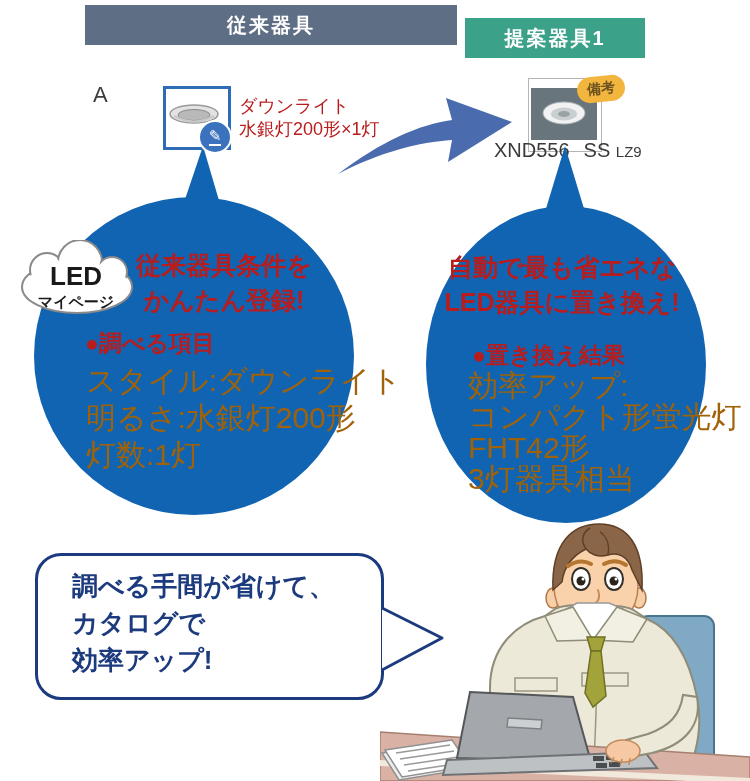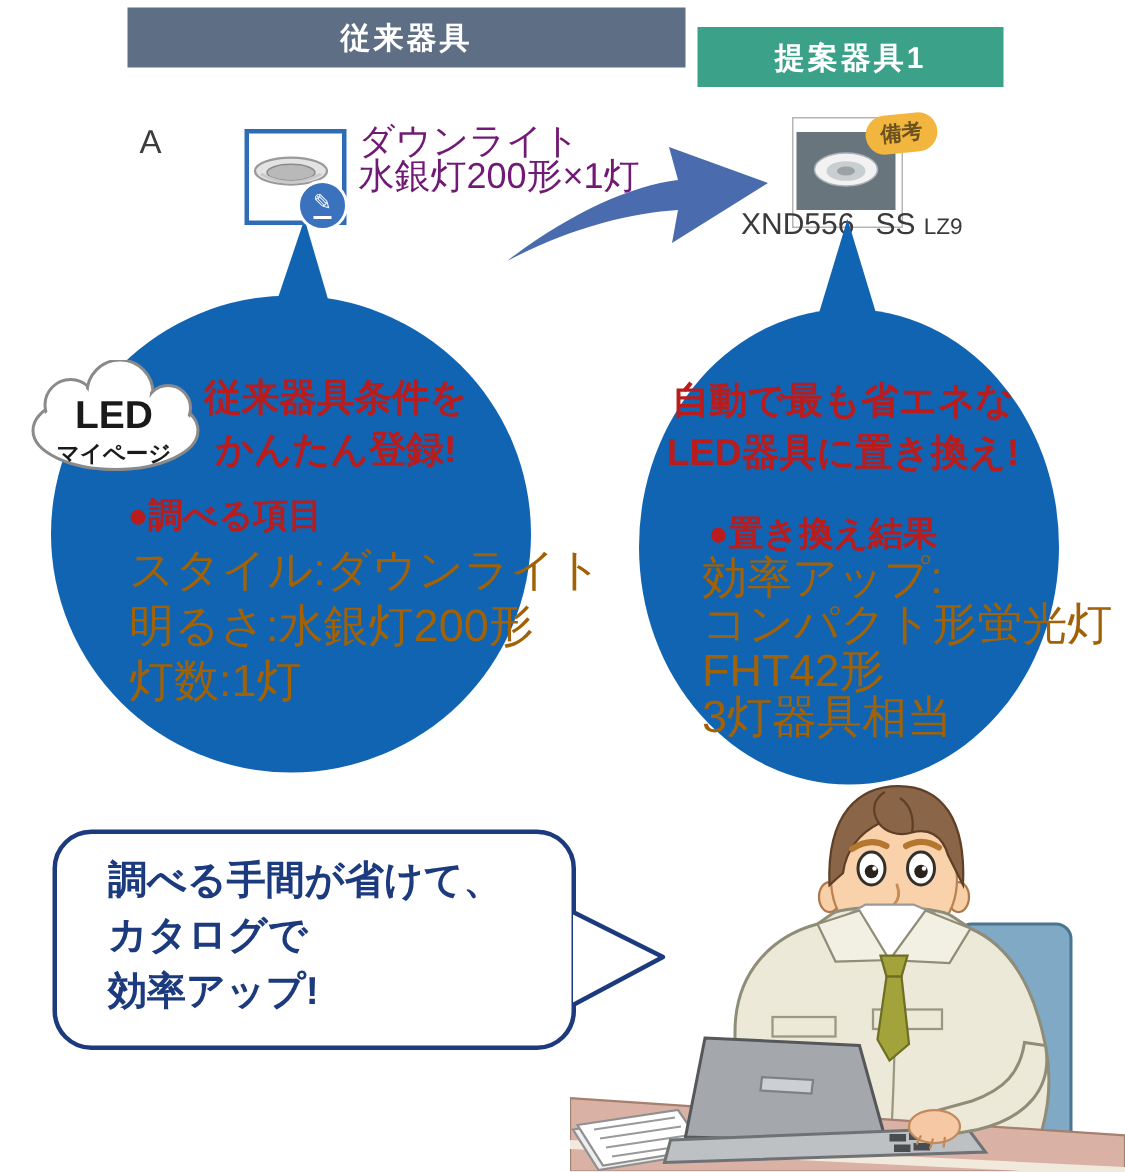--- a/index.html
+++ b/index.html
@@ -3,30 +3,30 @@
 <meta charset="utf-8">
 <style>
   html,body{margin:0;padding:0;background:#ffffff;}
   #canvas{position:relative;width:750px;height:781px;background:#ffffff;overflow:hidden;
           font-family:"Liberation Sans","DejaVu Sans",sans-serif;}
   .abs{position:absolute;}
   
   .hdr{height:40px;display:flex;align-items:center;justify-content:center;
        color:#fff;font-size:20px;font-weight:700;letter-spacing:2px;}
   .hdr-left{left:85px;top:5px;width:372px;background:#5e6e84;}
-  .hdr-right{left:465px;top:18px;width:204px;background:#3ca189;}
+  .hdr-right{left:465px;top:18px;width:180px;background:#3ca189;}
   
   .row-label{left:93px;top:82px;font-size:22px;color:#3c3c3c;}
   .old-icon{left:163px;top:86px;width:62px;height:58px;background:#fff;border:3px solid #2e6cb5;z-index:4;}
   .old-icon svg{display:block;}
   .edit-badge{left:198px;top:120px;width:30px;height:30px;border-radius:50%;
               background:#3a72bd;border:2px solid #fff;z-index:5;display:flex;align-items:center;justify-content:center;
               color:#fff;font-size:15px;line-height:1;flex-direction:column;}
   .edit-badge .bar{width:12px;height:2px;background:#fff;margin-top:1px;}
-  .old-text{left:239px;top:83px;font-size:24px;line-height:23px;color:#701a75;z-index:1;}
+  .old-text{left:239px;top:95px;font-size:18px;line-height:23px;color:#b91c1c;z-index:1;}
   .arrow-svg{left:330px;top:90px;z-index:1;}
   .new-photo{left:528px;top:78px;width:72px;height:72px;background:#fff;border:1px solid #b5b5b5;z-index:1;}
   .remark-badge{left:577px;top:76px;width:48px;height:26px;background:#f2b53d;border-radius:13px;
                 display:flex;align-items:center;justify-content:center;font-size:14px;font-weight:700;
                 color:#6b5320;z-index:6;transform:rotate(-6deg);}
   .model-text{left:494px;top:139px;font-size:20px;color:#3a3a3a;z-index:1;white-space:nowrap;}
   .model-text .gap{display:inline-block;width:14px;}
   .model-text .small{font-size:15px;}
   
   .tail{z-index:2;}

